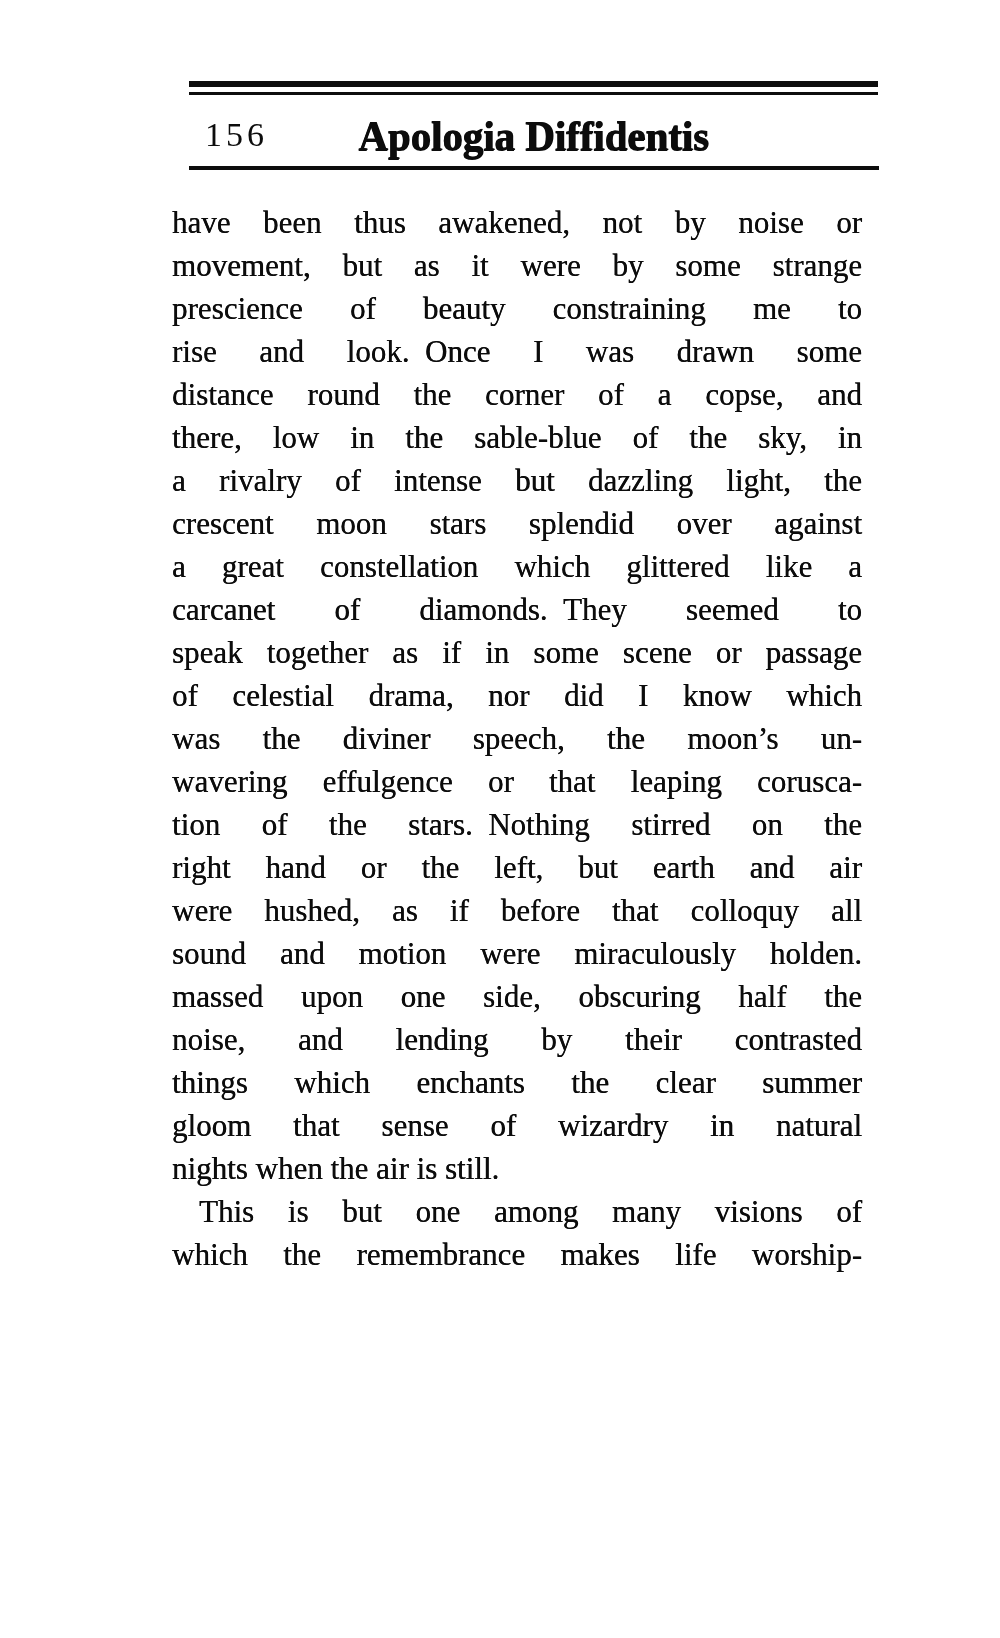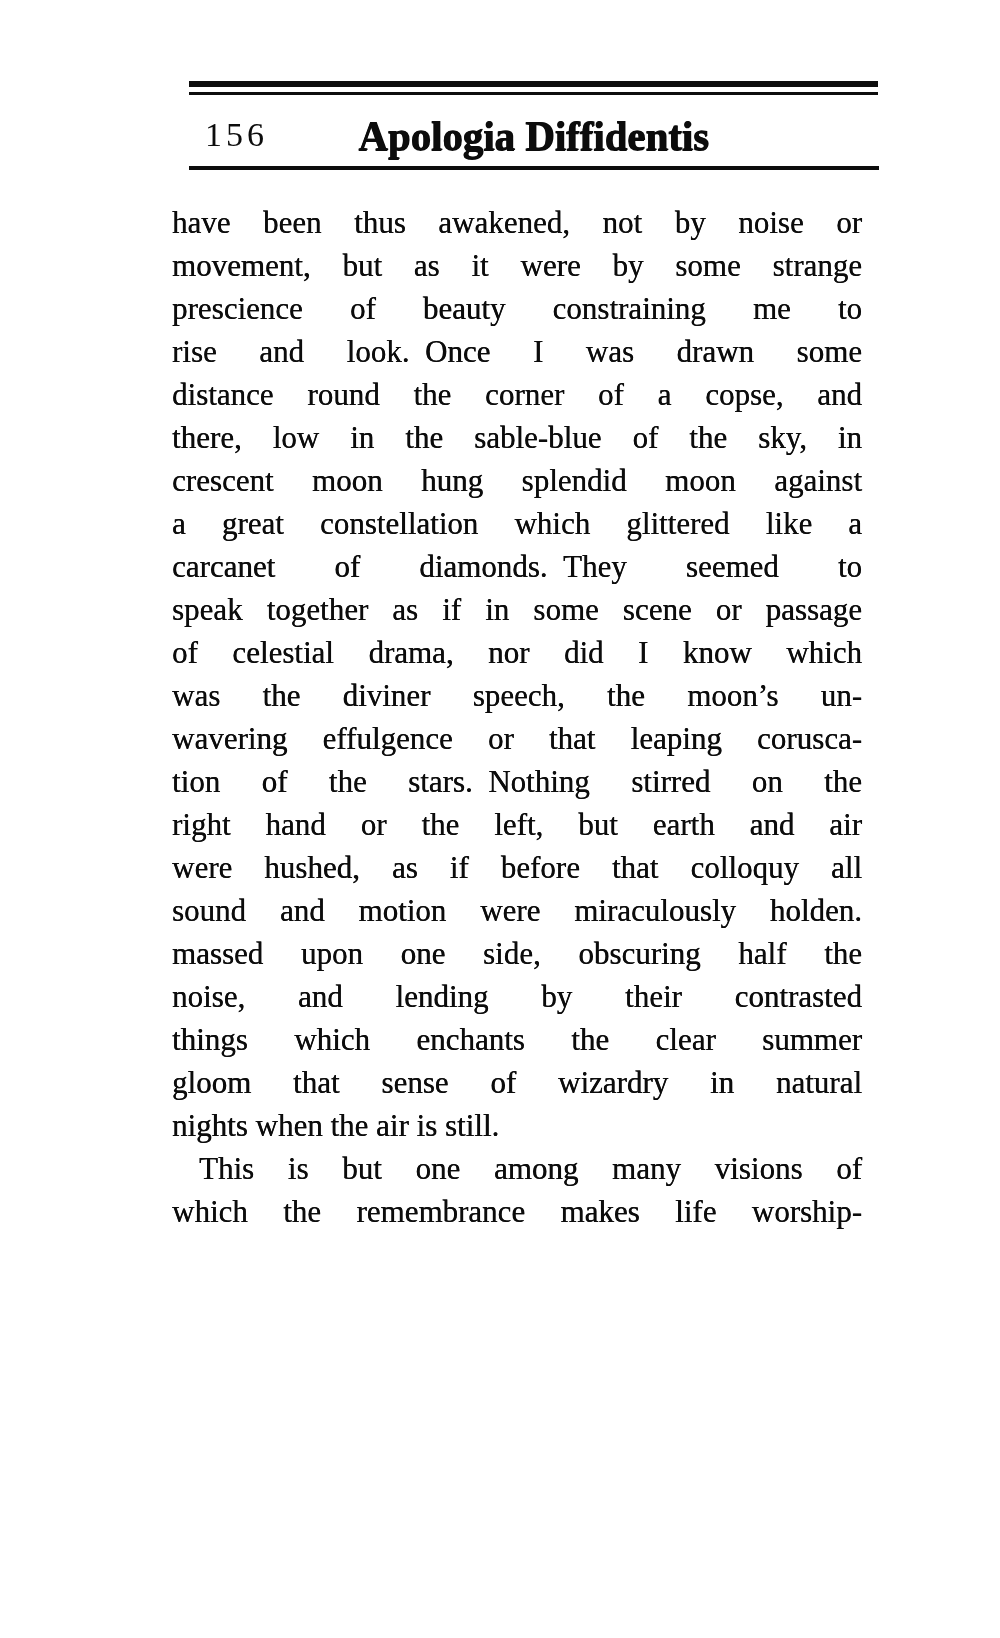--- a/index.html
+++ b/index.html
@@ -94,21 +94,22 @@
 
   <div class="rule rule-mid"></div>
 
   <div class="body-text">
     <div class="line">have been thus awakened, not by noise or</div>
     <div class="line">movement, but as it were by some strange</div>
     <div class="line">prescience of beauty constraining me to</div>
     <div class="line">rise and look. Once I was drawn some</div>
     <div class="line">distance round the corner of a copse, and</div>
     <div class="line">there, low in the sable-blue of the sky, in</div>
-    <div class="line">crescent moon hung splendid moon against</div>
+    <div class="line">a rivalry of intense but dazzling light, the</div>
+    <div class="line">crescent moon stars splendid over against</div>
     <div class="line">a great constellation which glittered like a</div>
     <div class="line">carcanet of diamonds. They seemed to</div>
     <div class="line">speak together as if in some scene or passage</div>
     <div class="line">of celestial drama, nor did I know which</div>
     <div class="line">was the diviner speech, the moon’s un-</div>
     <div class="line">wavering effulgence or that leaping corusca-</div>
     <div class="line">tion of the stars. Nothing stirred on the</div>
     <div class="line">right hand or the left, but earth and air</div>
     <div class="line">were hushed, as if before that colloquy all</div>
     <div class="line">sound and motion were miraculously holden.</div>

